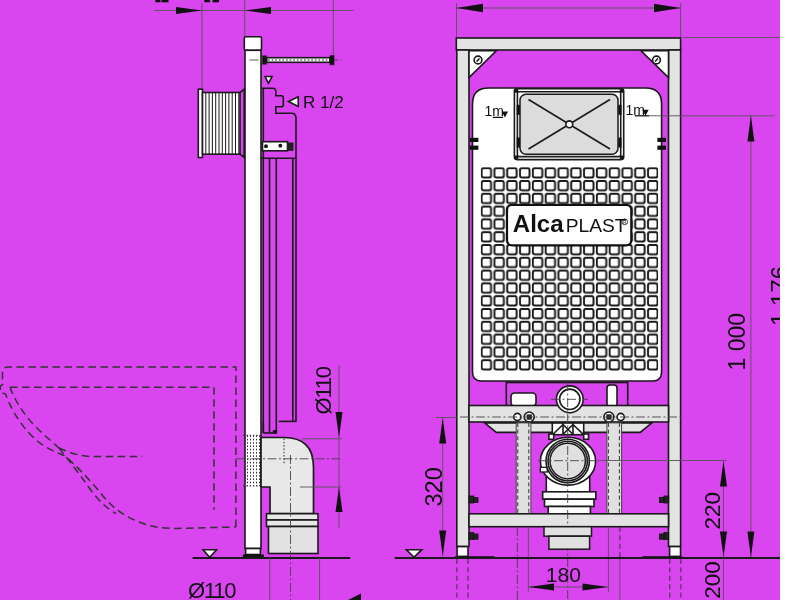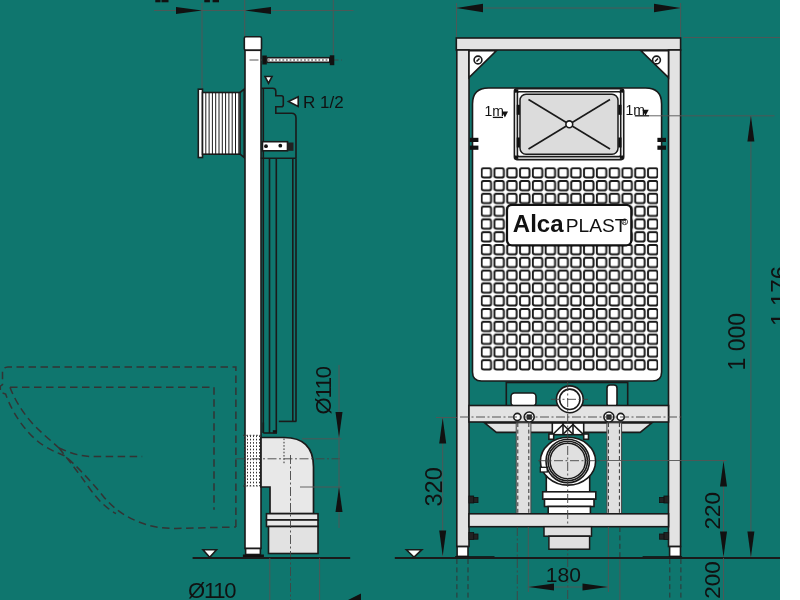--- a/index.html
+++ b/index.html
@@ -1,16 +1,16 @@
 <!DOCTYPE html>
 <html><head>
 <meta charset="utf-8">
 <style>
 html,body{margin:0;padding:0;background:#fff;}
-#wrap{width:780px;height:600px;position:relative;overflow:hidden;background:#0f766e;}
+#wrap{width:780px;height:600px;position:relative;overflow:hidden;background:#d946ef;}
 svg{display:block}
 text{font-family:"Liberation Sans",sans-serif;fill:#111;}
 .k{stroke:#1a1a1a;stroke-width:1.6;fill:none;}
 .kf{stroke:#1a1a1a;stroke-width:1.6;fill:#fff;}
 .g{stroke:#1a1a1a;stroke-width:1.6;fill:#e3e3e3;}
 .d{stroke:#555;stroke-width:0.9;fill:none;}
 .cl{stroke:#444;stroke-width:0.9;fill:none;stroke-dasharray:9 2.5 2 2.5;}
 .ar{fill:#111;stroke:none;}
 .dash{stroke:#333;stroke-width:1.5;fill:none;stroke-dasharray:7.5 4.5;}
 </style>

